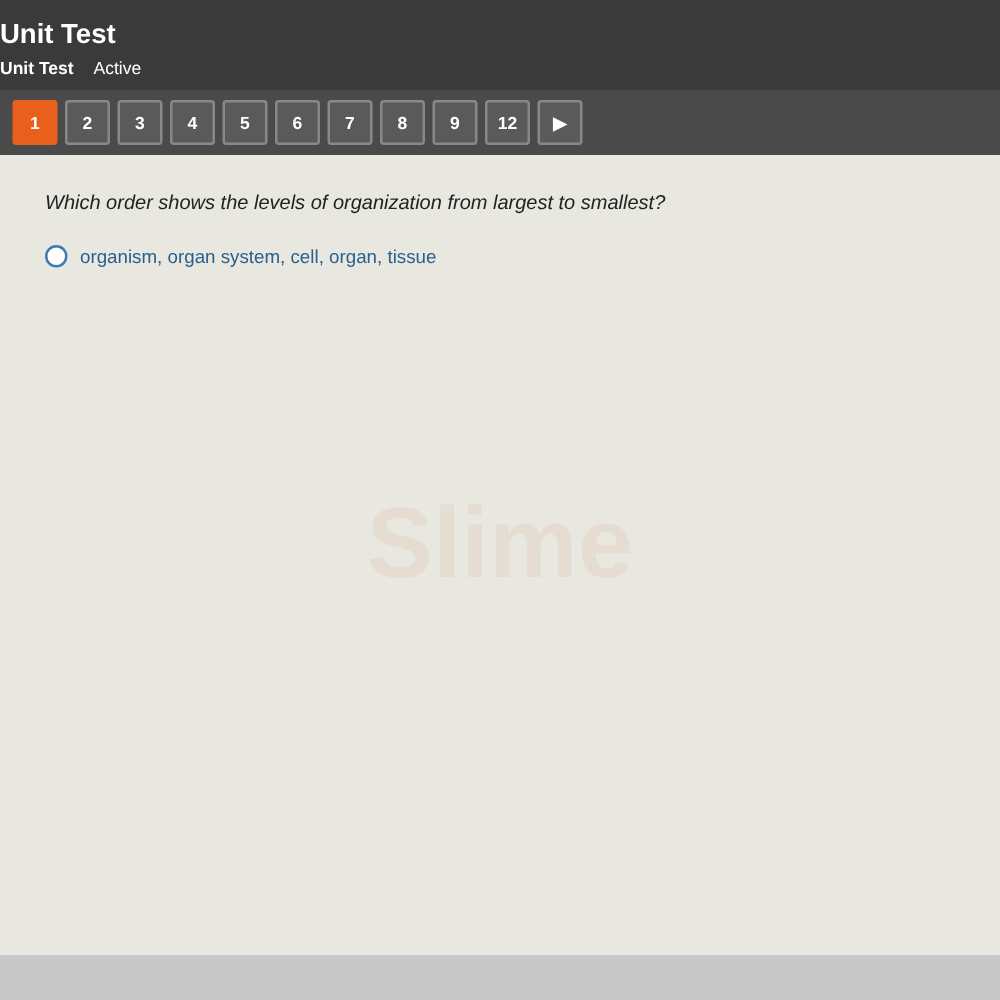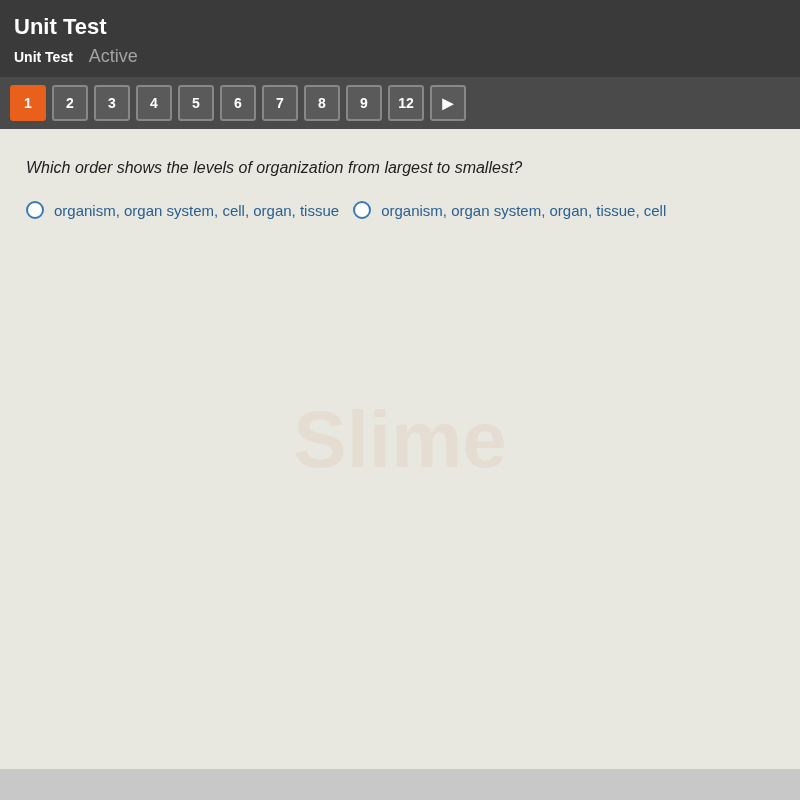--- a/index.html
+++ b/index.html
@@ -11,21 +11,21 @@
     body {
       width: 800px;
       height: 800px;
       background: #c8c8c8;
       font-family: Arial, sans-serif;
       overflow: hidden;
     }
 
     .header-bar {
       background: #3a3a3a;
-      padding: 8px 12px 4px 14px;
+      padding: 8px 12px 4px 0;
     }
 
     .page-title {
       color: #ffffff;
       font-size: 22px;
       font-weight: bold;
       padding: 6px 0 4px 0;
     }
 
     .breadcrumb-bar {
@@ -35,22 +35,22 @@
       padding: 2px 0 6px 0;
     }
 
     .breadcrumb-link {
       color: #ffffff;
       font-size: 14px;
       font-weight: bold;
     }
 
     .breadcrumb-active {
-      color: #a3a3a3;
-      font-size: 18px;
+      color: #ffffff;
+      font-size: 14px;
     }
 
     .nav-bar {
       background: #4a4a4a;
       padding: 8px 10px;
       display: flex;
       align-items: center;
       gap: 6px;
     }
 
@@ -76,21 +76,21 @@
     }
 
     .nav-btn.arrow {
       background: #5a5a5a;
       border-color: #888;
     }
 
     .content-area {
       background: #e8e8e0;
       margin: 0;
-      padding: 30px 30px 20px 26px;
+      padding: 30px 30px 20px 36px;
       min-height: 640px;
       position: relative;
     }
 
     .watermark {
       position: absolute;
       top: 50%;
       left: 50%;
       transform: translate(-50%, -60%);
       font-size: 80px;
@@ -106,21 +106,21 @@
       color: #222;
       font-style: italic;
       margin-bottom: 24px;
       position: relative;
       z-index: 1;
     }
 
     .options-list {
       list-style: none;
       display: flex;
-      flex-direction: row;
+      flex-direction: column;
       gap: 14px;
       position: relative;
       z-index: 1;
     }
 
     .option-item {
       display: flex;
       align-items: center;
       gap: 10px;
       cursor: pointer;
@@ -195,19 +195,15 @@
 
   <ul class="options-list">
 
     <li class="option-item">
       <div class="radio-circle"></div>
       <span class="option-label">organism, organ system, cell, organ, tissue</span>
     </li>
 
 
 
-    <li class="option-item">
-      <div class="radio-circle"></div>
-      <span class="option-label">organism, organ system, organ, tissue, cell</span>
-    </li>
 
   </ul>
 </div>
 
 </body></html>

